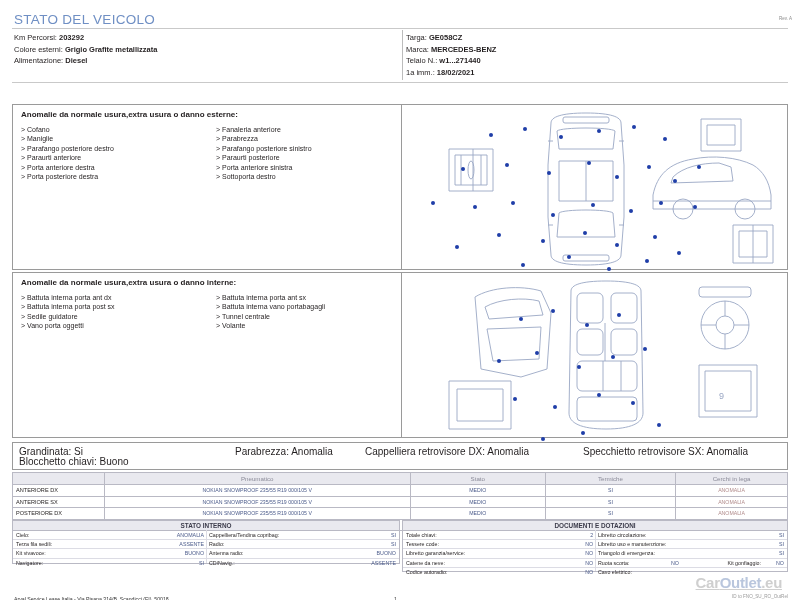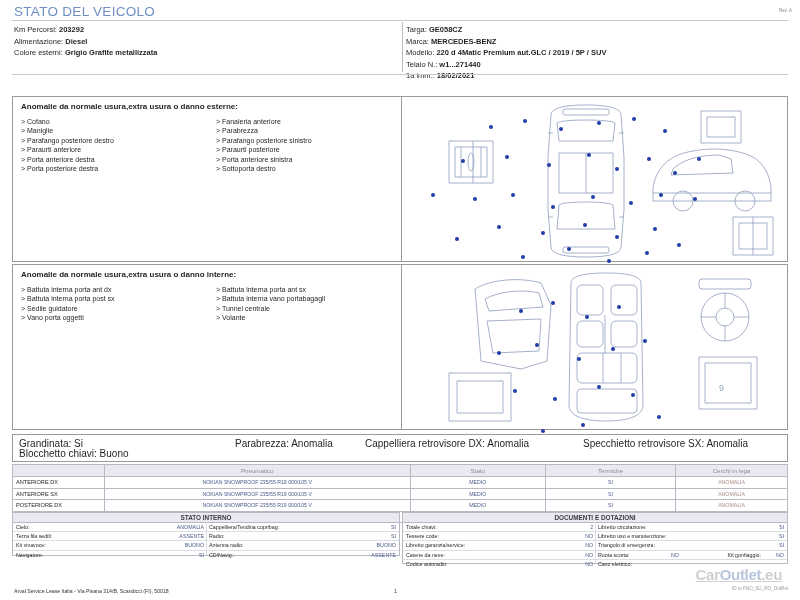--- a/index.html
+++ b/index.html
@@ -4,21 +4,21 @@
 <style>
   html,body{margin:0;padding:0;}
   body{
     width:800px;height:600px;
     background:#ffffff;
     font-family:"Liberation Sans", sans-serif;
     color:#231f20;
     position:relative;
     overflow:hidden;
   }
-  .page{position:absolute;left:0;top:0;width:800px;height:452px;}
+  .page{position:absolute;left:0;top:8px;width:800px;height:452px;}
 
   
   .doc-title{
     position:absolute;left:14px;top:4px;
     font-size:13.5px;color:#6f8fc4;letter-spacing:.3px;
   }
   .rev{
     position:absolute;right:8px;top:8px;font-size:4.5px;color:#8a8a8a;
   }
   .hdr-rule{position:absolute;left:12px;top:20px;width:776px;height:1px;background:#c9c9c9;}
@@ -88,43 +88,39 @@
   <div class="doc-title">STATO DEL VEICOLO</div>
   <div class="rev">Rev. A</div>
   <div class="hdr-rule"></div>
 
   <div class="hdr-left">
     <div class="hdr-line">
       <span class="lbl">Km Percorsi:</span>
       <span class="val">203292</span>
     </div>
     <div class="hdr-line">
+      <span class="lbl">Colore esterni:</span>
+      <span class="val">Grigio Grafite metallizzata</span>
+    </div>
+    <div class="hdr-line">
       <span class="lbl">Alimentazione:</span>
       <span class="val">Diesel</span>
     </div>
-    <div class="hdr-line">
-      <span class="lbl">Colore esterni:</span>
-      <span class="val">Grigio Grafite metallizzata</span>
-    </div>
   </div>
 
   <div class="hdr-sep"></div>
 
   <div class="hdr-right">
     <div class="hdr-line">
       <span class="lbl">Targa:</span>
       <span class="val">GE058CZ</span>
     </div>
     <div class="hdr-line">
       <span class="lbl">Marca:</span>
       <span class="val">MERCEDES-BENZ</span>
-    </div>
-    <div class="hdr-line">
-      <span class="lbl">Modello:</span>
-      <span class="val">220 d 4Matic Premium aut.GLC / 2019 / 5P / SUV</span>
     </div>
     <div class="hdr-line">
       <span class="lbl">Telaio N.:</span>
       <span class="val">w1...271440</span>
     </div>
     <div class="hdr-line">
       <span class="lbl">1a imm.:</span>
       <span class="val">18/02/2021</span>
     </div>
   </div>

